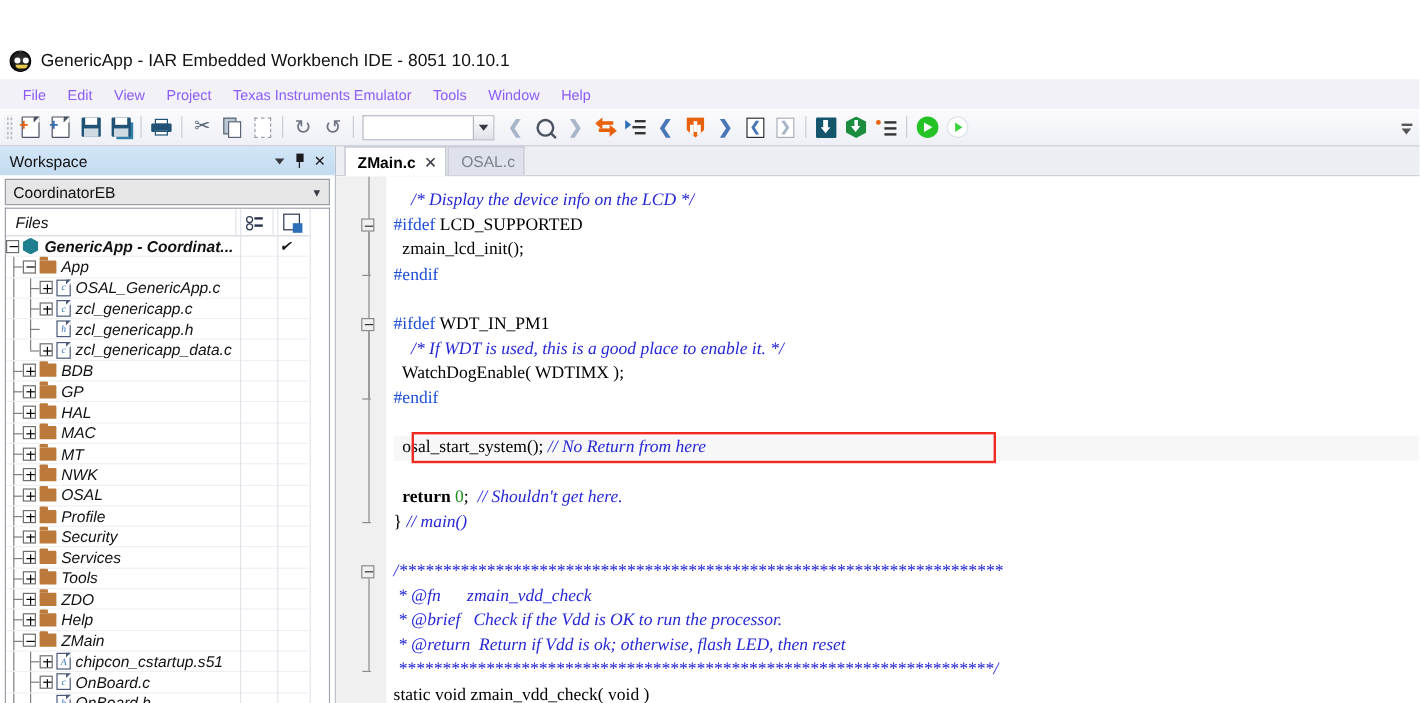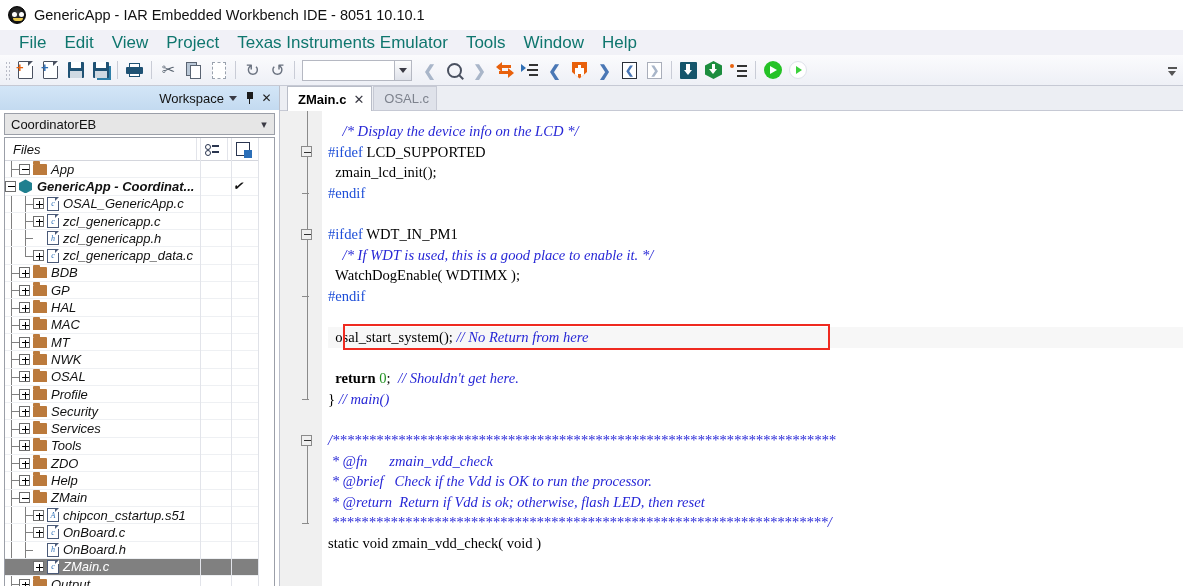--- a/index.html
+++ b/index.html
@@ -5,28 +5,28 @@
   * { box-sizing: border-box; }
   html, body { margin:0; padding:0; }
   body {
     width:1183px; height:586px; overflow:hidden;
     background:#ffffff;
     font-family:"Liberation Sans", sans-serif;
     font-size:13px; color:#000;
     -webkit-font-smoothing:antialiased;
   }
   
-  .titlebar { height:30px; background:#ffffff; display:flex; align-items:center; padding-left:8px; }
+  .titlebar { height:30px; background:#ffffff; display:flex; align-items:center; padding-left:8px;margin-top:36px; }
   .app-icon { width:18px; height:18px; border-radius:50%; background:radial-gradient(circle at 50% 40%, #3a3a3a 0%, #111 70%); position:relative; margin-right:8px; flex:none; border:1px solid #000; }
   .app-icon::before { content:""; position:absolute; left:3px; top:5px; width:5px; height:5px; border-radius:50%; background:#fff; box-shadow:7px 0 0 #fff; }
   .app-icon::after { content:""; position:absolute; left:4px; top:11px; width:10px; height:3px; border-radius:0 0 5px 5px; background:#e8c84a; }
   .title-text { font-size:14.5px; color:#111; white-space:nowrap; }
   
   .menubar { height:25px; background:#f1f1f7; display:flex; align-items:center; padding-left:10px; }
-  .menu-item { padding:3px 9px; font-size:17px; color:#0f766e; white-space:nowrap; cursor:default; }
+  .menu-item { padding:3px 9px; font-size:12px; color:#8b5cf6; white-space:nowrap; cursor:default; }
   
   .toolbar { height:31px; background:linear-gradient(180deg,#fbfbfd 0%,#eef0f6 100%); border-bottom:1px solid #c6c9d4; display:flex; align-items:center; padding-left:4px; position:relative; }
   .tgrip { width:7px; height:20px; margin-right:2px; background-image:radial-gradient(#b9bcc7 38%, transparent 40%); background-size:3px 4px; background-position:1px 1px; }
   .tbtn { width:25px; height:24px; display:flex; align-items:center; justify-content:center; border-radius:2px; position:relative; flex:none; }
   .tsep { width:1px; height:18px; background:#c9ccd6; margin:0 4px; flex:none; }
   .combo { width:110px; height:21px; background:#fff; border:1px solid #b5b8c2; display:flex; align-items:center; margin:0 5px 0 3px; flex:none; }
   .combo-val { flex:1; padding-left:4px; font-size:12px; color:#000; overflow:hidden; white-space:nowrap; }
   .combo-arrow { width:17px; height:19px; background:linear-gradient(180deg,#fdfdfd,#dfe2ea); border-left:1px solid #b5b8c2; display:flex; align-items:center; justify-content:center; }
   .arw-dn { width:0;height:0;border-left:4px solid transparent;border-right:4px solid transparent;border-top:5px solid #3a3a44; }
   .toolbar-overflow { position:absolute; right:4px; top:4px; width:14px; height:24px; display:flex; flex-direction:column; align-items:center; justify-content:center; gap:2px; }
@@ -78,21 +78,21 @@
   .dotlist .d { position:absolute; left:0; top:0; width:4px; height:4px; border-radius:50%; background:#e8610c; }
   .dotlist i { position:absolute; right:0; height:2px; background:#333; display:block; }
   .playbtn { width:18px; height:18px; border-radius:50%; background:#25c226; display:flex; align-items:center; justify-content:center; }
   .playbtn.lite { background:#fff; border:1px solid #dfe2ea; }
   .playbtn .t { width:0;height:0;border-top:4px solid transparent;border-bottom:4px solid transparent;border-left:7px solid #fff; margin-left:2px; }
   .playbtn.lite .t { border-left-color:#3ad13a; border-top-width:4px;border-bottom-width:4px;border-left-width:6px; }
   
   .main { display:flex; height:calc(586px - 30px - 25px - 31px); }
   
   .workspace { width:280px; flex:none; display:flex; flex-direction:column; background:#fff; border-right:1px solid #bcc0cb; }
-  .ws-header { height:24px; background:linear-gradient(180deg,#d3e6f7 0%,#c3daf0 100%); display:flex; align-items:center; padding:0 4px 0 8px;text-align:right; }
+  .ws-header { height:24px; background:linear-gradient(180deg,#d3e6f7 0%,#c3daf0 100%); display:flex; align-items:center; padding:0 4px 0 8px; }
   .ws-title { flex:1; font-size:13px; color:#111; }
   .ws-btn { width:17px; height:17px; display:flex; align-items:center; justify-content:center; color:#1b1b1b; font-size:12px; }
   .pin { width:10px; height:12px; position:relative; }
   .pin::before { content:""; position:absolute; left:2px; top:0; width:6px; height:7px; background:#1b1b1b; }
   .pin::after { content:""; position:absolute; left:4.2px; top:6px; width:1.6px; height:6px; background:#1b1b1b; }
   .ws-combo { margin:3px 4px 2px 4px; height:22px; background:#e6e6e6; border:1px solid #9b9fa8; display:flex; align-items:center; }
   .ws-combo-val { flex:1; padding-left:6px; font-size:13px; color:#111; }
   .ws-combo-arw { width:20px; text-align:center; font-size:11px; color:#3a3a44; }
   .filespane { flex:1; margin:0 4px 0 4px; border:1px solid #9b9fa8; border-bottom:none; background:#fff; display:flex; overflow:hidden; position:relative; }
   .fp-inner { flex:1; display:flex; flex-direction:column; overflow:hidden;font-style:italic; }
@@ -331,30 +331,30 @@
                 <i style="top:2.5px;"></i>
                 <i style="top:8.5px;"></i>
               </span>
             </div>
           <div class="fp-head-ic">
               <span class="ic-make"></span>
             </div>
         </div>
         <div class="tree" id="tree">
             <div class="trow">
-              <span class="guide tee"></span>
-              <span class="expander"></span>
-              <span class="folder"></span>
-              <span class="tlabel">App</span>
-            </div>
-            <div class="trow">
               <span class="expander"></span>
               <span class="hexicon"></span>
               <span class="tlabel root">GenericApp - Coordinat...</span>
               <span class="tcheck">✔</span>
+            </div>
+            <div class="trow">
+              <span class="guide tee"></span>
+              <span class="expander"></span>
+              <span class="folder"></span>
+              <span class="tlabel">App</span>
             </div>
             <div class="trow">
               <span class="guide vline"></span>
               <span class="guide tee"></span>
               <span class="expander plus"></span>
               <span class="fileic">c</span>
               <span class="tlabel">OSAL_GenericApp.c</span>
             </div>
             <div class="trow">
               <span class="guide vline"></span>

